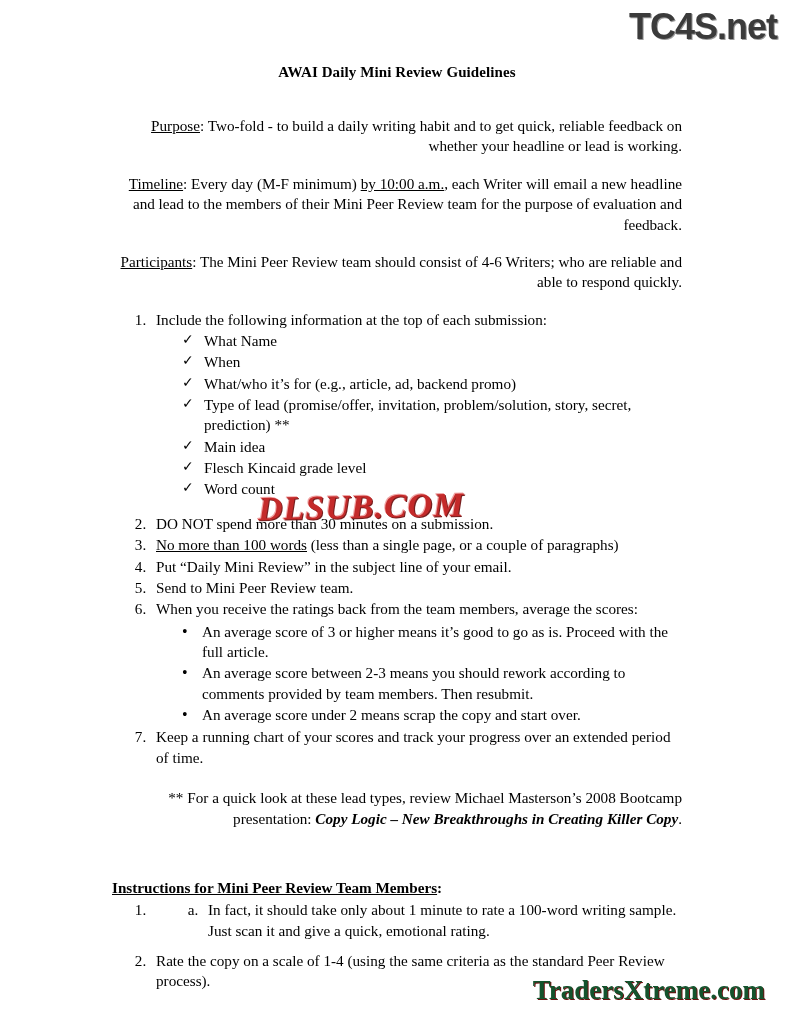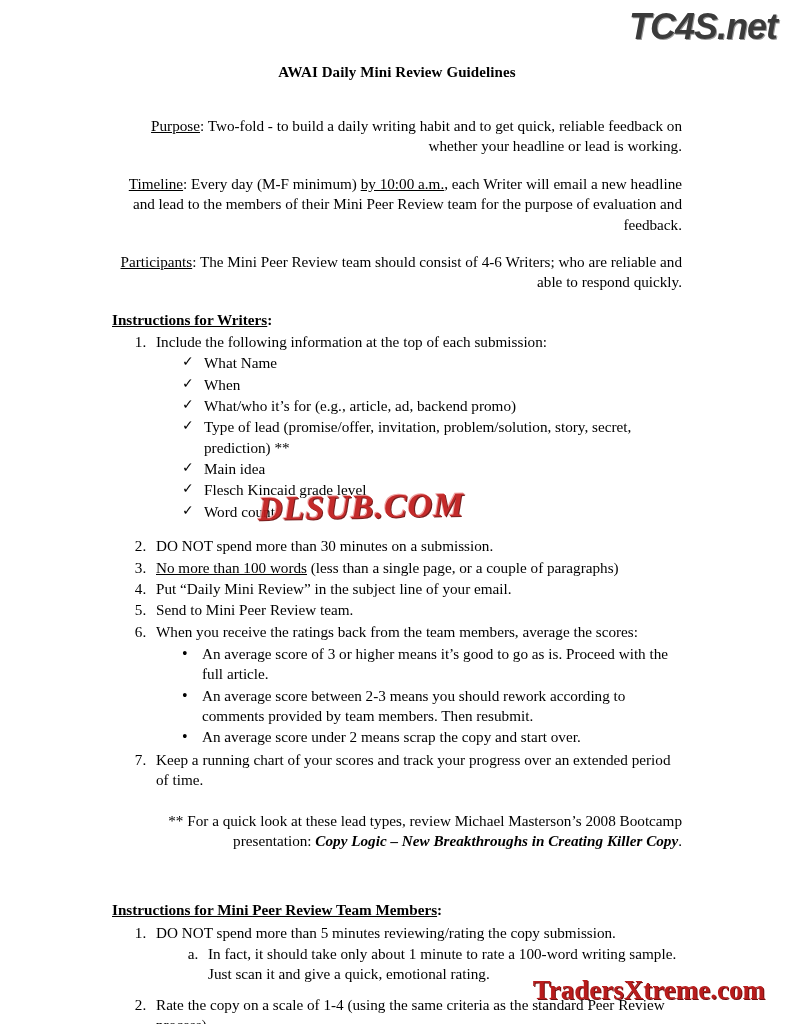--- a/index.html
+++ b/index.html
@@ -19,21 +19,20 @@
   .watermark-top {
     position: absolute;
     top: 6px;
     right: 14px;
     font-family: "Liberation Sans", sans-serif;
     font-weight: bold;
     font-size: 36px;
     color: #3b3b3b;
     letter-spacing: -1px;
     text-shadow: 1px 1px 0 #9a9a9a;
-    font-style: italic;
   }
   .watermark-center {
     position: absolute;
     top: 488px;
     left: 258px;
     font-family: "Liberation Serif", serif;
     font-weight: bold;
     font-style: italic;
     font-size: 34px;
     color: #c01a1a;
@@ -42,21 +41,21 @@
     transform: rotate(-1.2deg);
     opacity: 0.93;
   }
   .watermark-bottom {
     position: absolute;
     bottom: 18px;
     right: 26px;
     font-family: "Liberation Serif", serif;
     font-weight: bold;
     font-size: 27px;
-    color: #b91c1c;
+    color: #14532d;
     text-shadow: 1px 1px 0 #6d0f0f;
   }
   .content {
     position: absolute;
     left: 112px;
     top: 62px;
     width: 570px;
     font-size: 15.2px;
     line-height: 1.34;
   }
@@ -151,23 +150,20 @@
     </p>
 
     <p class="para">
       <span class="u">Timeline</span><span>:  Every day (M-F minimum) </span><span class="u">by 10:00 a.m.</span><span>, each Writer will email a new headline and lead to the members of their Mini Peer Review team for the purpose of evaluation and feedback.</span>
     </p>
 
     <p class="para">
       <span class="u">Participants</span><span>:  The Mini Peer Review team should consist of 4-6 Writers; who are reliable and able to respond quickly.</span>
     </p>
 
-    <h2 class="section-head">
-      <span class="u">Instructions for Writers</span><span>:</span>
-    </h2>
 
     <ol class="numbered">
       <li>
         <span>Include the following information at the </span><span class="b">top</span><span> of each submission:</span>
 
         <ul class="checks">
           <li>What Name</li>
           <li>When</li>
           <li>What/who it’s for (e.g., article, ad, backend promo)</li>
           <li>Type of lead (promise/offer, invitation, problem/solution, story, secret, prediction) **</li>
@@ -206,21 +202,20 @@
 
     <div class="spacer-lg"></div>
     <div class="spacer-md"></div>
 
     <h2 class="section-head">
       <span class="u">Instructions for Mini Peer Review Team Members</span><span>:</span>
     </h2>
 
     <ol class="numbered">
       <li>
-        <span>DO NOT spend more than 5 minutes reviewing/rating the copy submission.</span>
         <ol class="alpha">
           <li>In fact, it should take only about 1 minute to rate a 100-word writing sample. Just scan it and give a quick, emotional rating.</li>
         </ol>
       </li>
       <li>
         <span>Rate the copy on a scale of 1-4 (using the same criteria as the standard Peer Review process).</span>
         
         
       </li>
     </ol>

